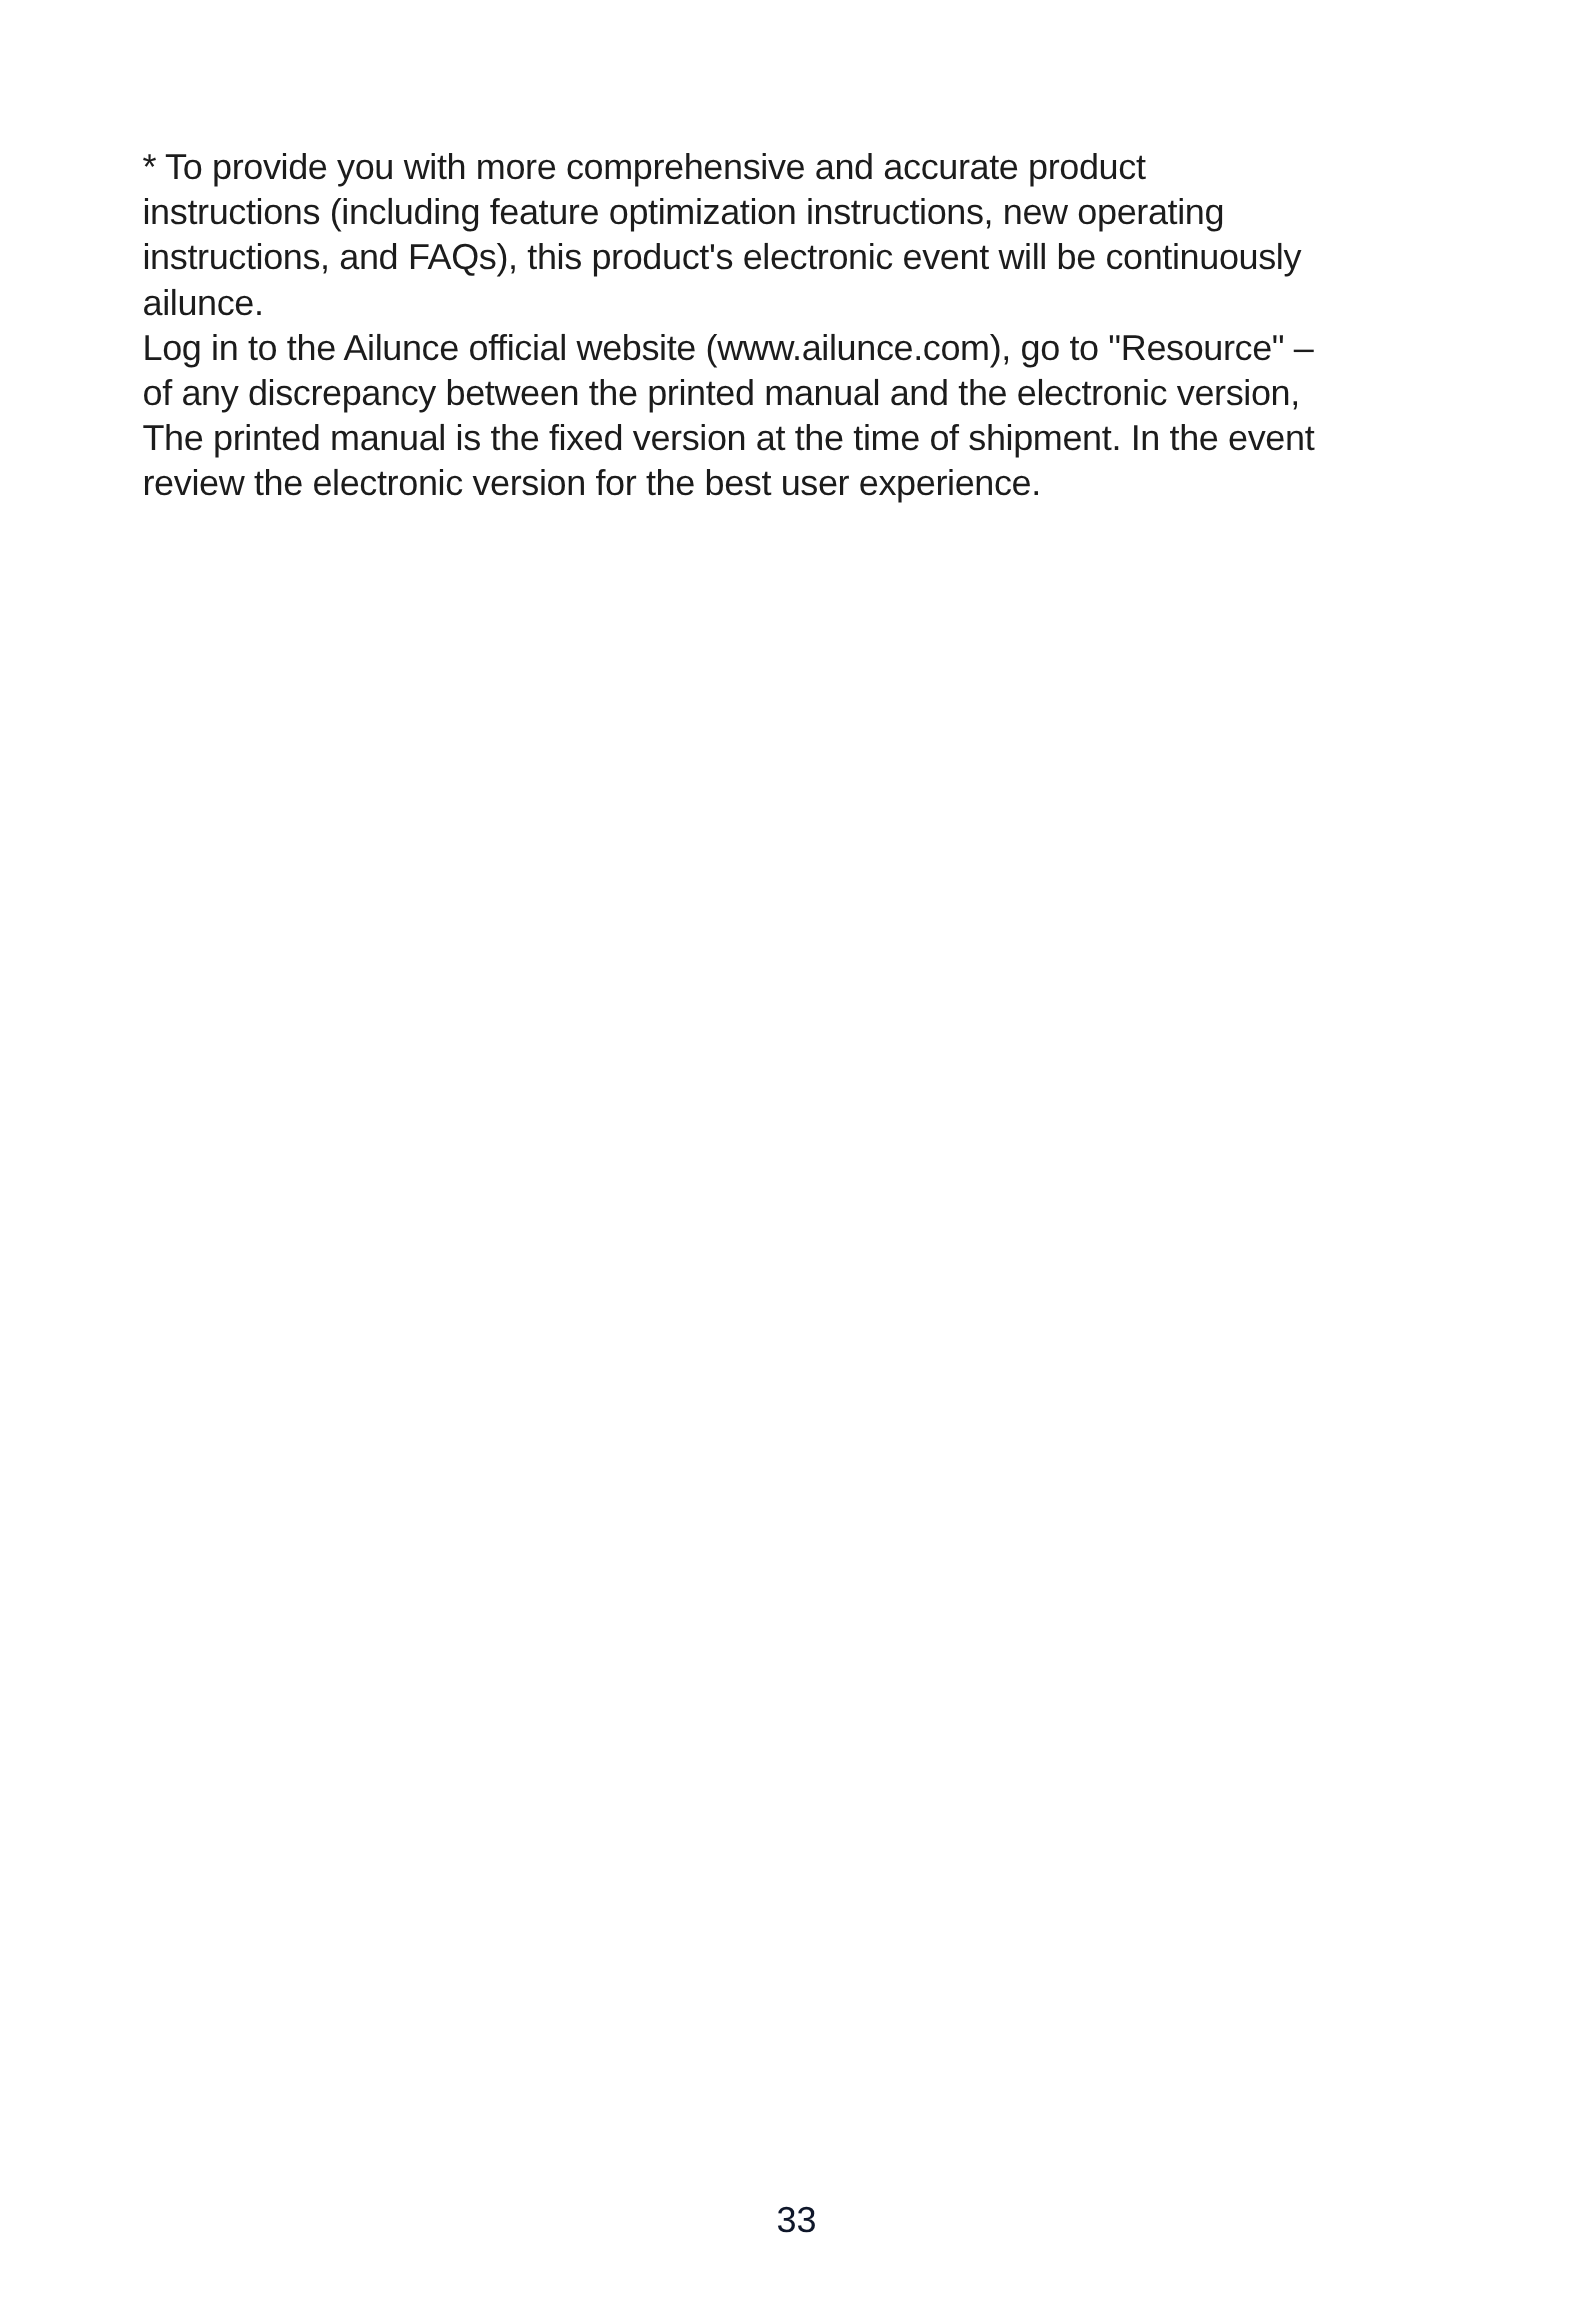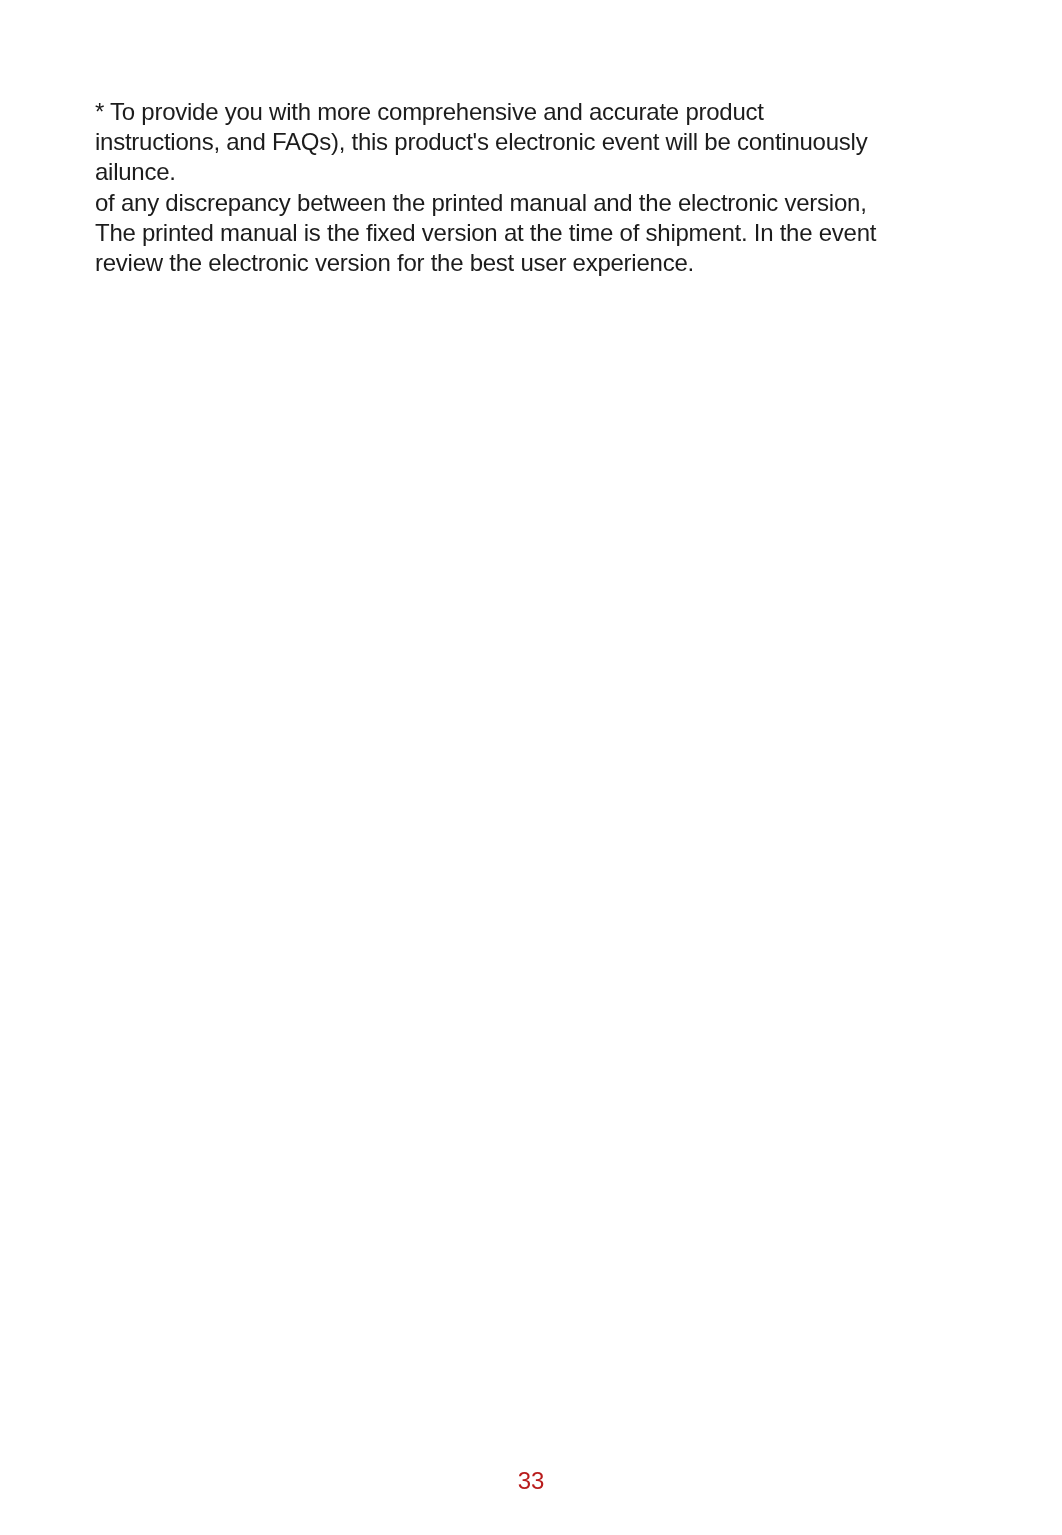--- a/index.html
+++ b/index.html
@@ -30,32 +30,34 @@
     color: #1c1c1c;
   }
   .page-number {
     position: absolute;
     left: 0;
     top: 1466px;
     width: 100%;
     text-align: center;
     font-size: 24px;
     line-height: 30px;
-    color: #b91c1c;
+    color: #0f172a;
   }
 </style>
 </head>
 <body>
 
 <div class="page">
 
   <div class="manual-text">
     <div class="line">* To provide you with more comprehensive and accurate product</div>
+    <div class="line">instructions (including feature optimization instructions, new operating</div>
     <div class="line">instructions, and FAQs), this product's electronic event will be continuously</div>
     <div class="line">ailunce.</div>
+    <div class="line">Log in to the Ailunce official website (www.ailunce.com), go to "Resource" –</div>
     <div class="line">of any discrepancy between the printed manual and the electronic version,</div>
     <div class="line">The printed manual is the fixed version at the time of shipment. In the event</div>
     <div class="line">review the electronic version for the best user experience.</div>
   </div>
 
   <div class="page-number">33</div>
 
 </div>
 
 </body></html>

